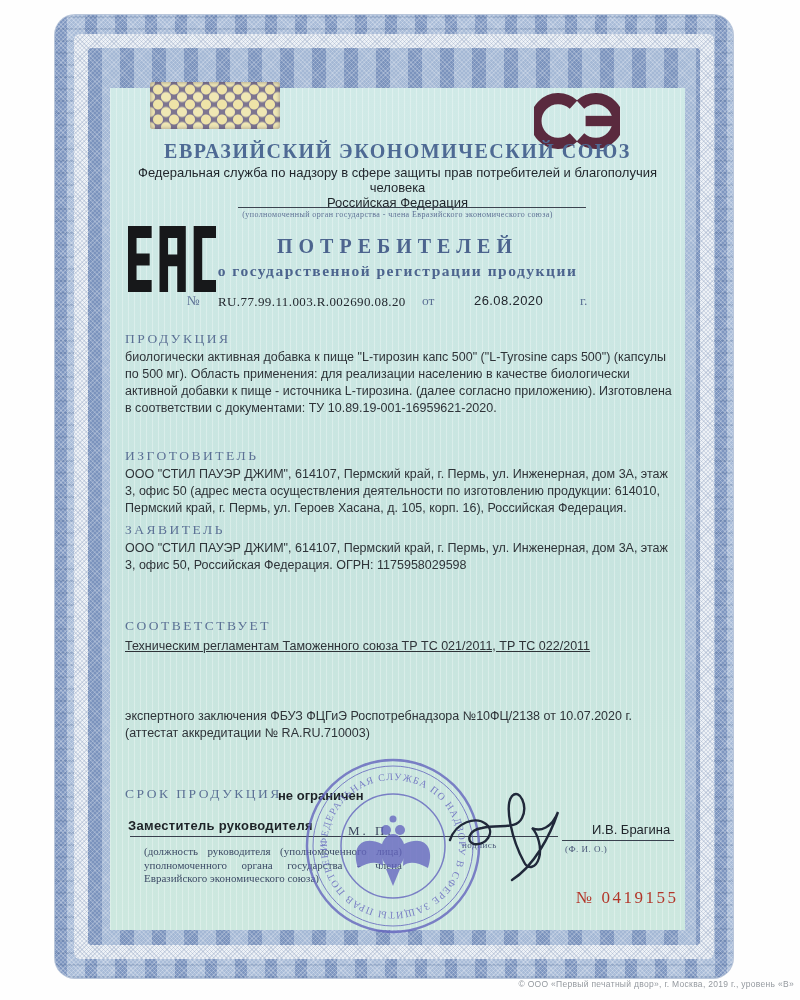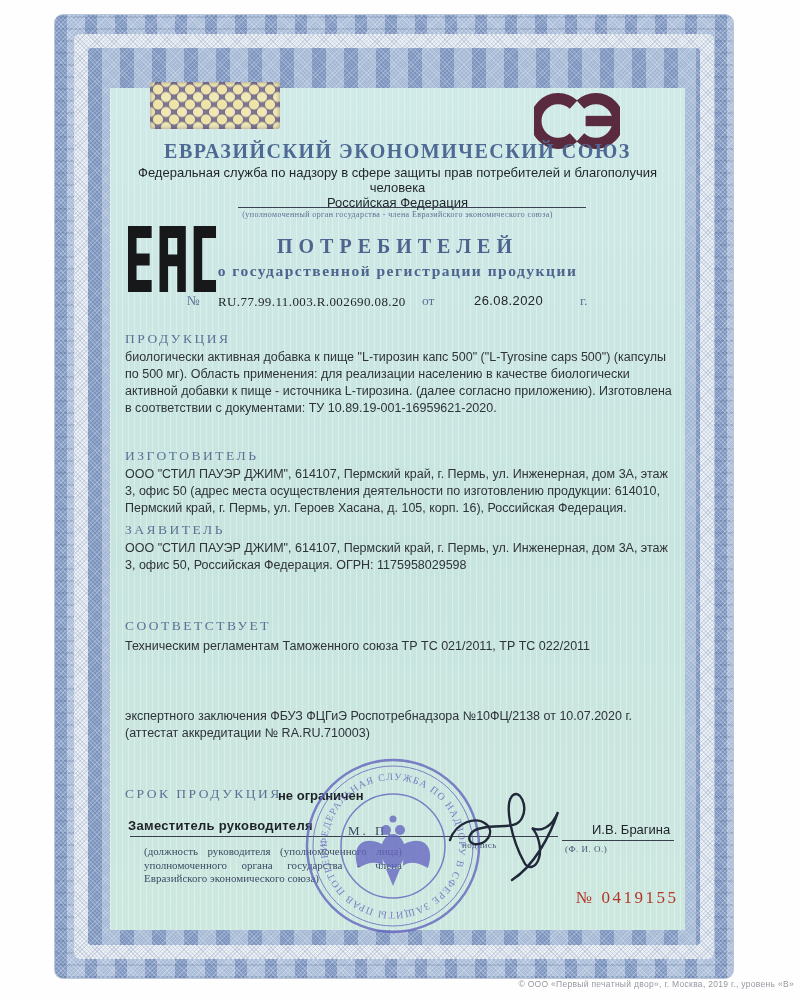--- a/index.html
+++ b/index.html
@@ -1,20 +1,20 @@
 <!DOCTYPE html>
 <html lang="ru"><head>
 <meta charset="utf-8">
 <style>
   html,body{margin:0;padding:0;}
   body{width:800px;height:1000px;background:#ffffff;font-family:"Liberation Sans",sans-serif;position:relative;overflow:hidden;}
   .page{position:absolute;left:0;top:0;width:800px;height:1000px;background:#fefefe;}
 
   
-  .frame{position:absolute;left:55px;top:15px;width:678px;height:963px;border-radius:8px;
+  .frame{position:absolute;left:55px;top:15px;width:678px;height:963px;border-radius:20px;
     background-color:#93aacb;
     background-image:
       repeating-linear-gradient(45deg, rgba(255,255,255,.22) 0 1px, rgba(0,0,0,0) 1px 3px),
       repeating-linear-gradient(-45deg, rgba(255,255,255,.22) 0 1px, rgba(0,0,0,0) 1px 3px),
       repeating-linear-gradient(0deg, rgba(52,80,128,.18) 0 2px, rgba(0,0,0,0) 2px 12px),
       repeating-linear-gradient(90deg, #7e96c0 0 12px, #a9bcd8 12px 30px);
     box-shadow:0 0 0 1px #b9c6da;}
   .frame-white{position:absolute;inset:19px;border-radius:6px;
     background-color:#edf1f6;
     background-image:
@@ -65,21 +65,21 @@
   .num-value{left:108px;top:206px;font-family:Liberation Serif, serif;}
   .of-label{left:312px;top:205px;}
   .date-value{left:364px;top:205px;}
   .year-label{left:470px;top:205px;}
 
   .sec-h{font-family:"Liberation Serif",serif;color:#5c7195;font-size:13.5px;letter-spacing:2.5px;left:15px;}
   .sec-b{font-size:12.5px;line-height:17px;color:#2e3338;left:15px;width:553px;}
   .h-product{top:243px;} .b-product{top:261px;}
   .h-manu{top:360px;} .b-manu{top:378px;}
   .h-appl{top:434px;} .b-appl{top:452px;}
-  .h-conf{top:530px;} .b-conf{top:550px;}
+  .h-conf{top:530px;} .b-conf{top:550px;text-decoration:underline;}
   .h-basis{top:602px;} .b-basis{top:620px;}
   .h-valid{top:698px;} .valid-value{left:168px;top:700px;font-weight:bold;font-size:13px;color:#1d2227;}
 
   .signer-position{left:18px;top:730px;font-weight:bold;font-size:13px;color:#1d2227;letter-spacing:.3px;}
   .sig-line{height:1px;background:#39404e;}
   .line-left{left:20px;top:748px;width:428px;}
   .line-right{left:452px;top:752px;width:112px;}
   .seal-mp{left:238px;top:735px;font-family:"Liberation Serif",serif;font-size:13px;letter-spacing:3px;color:#3d475e;}
   .cap{font-family:"Liberation Serif",serif;font-size:9px;color:#4a5878;letter-spacing:.5px;}
   .cap-sign{left:352px;top:752px;}

